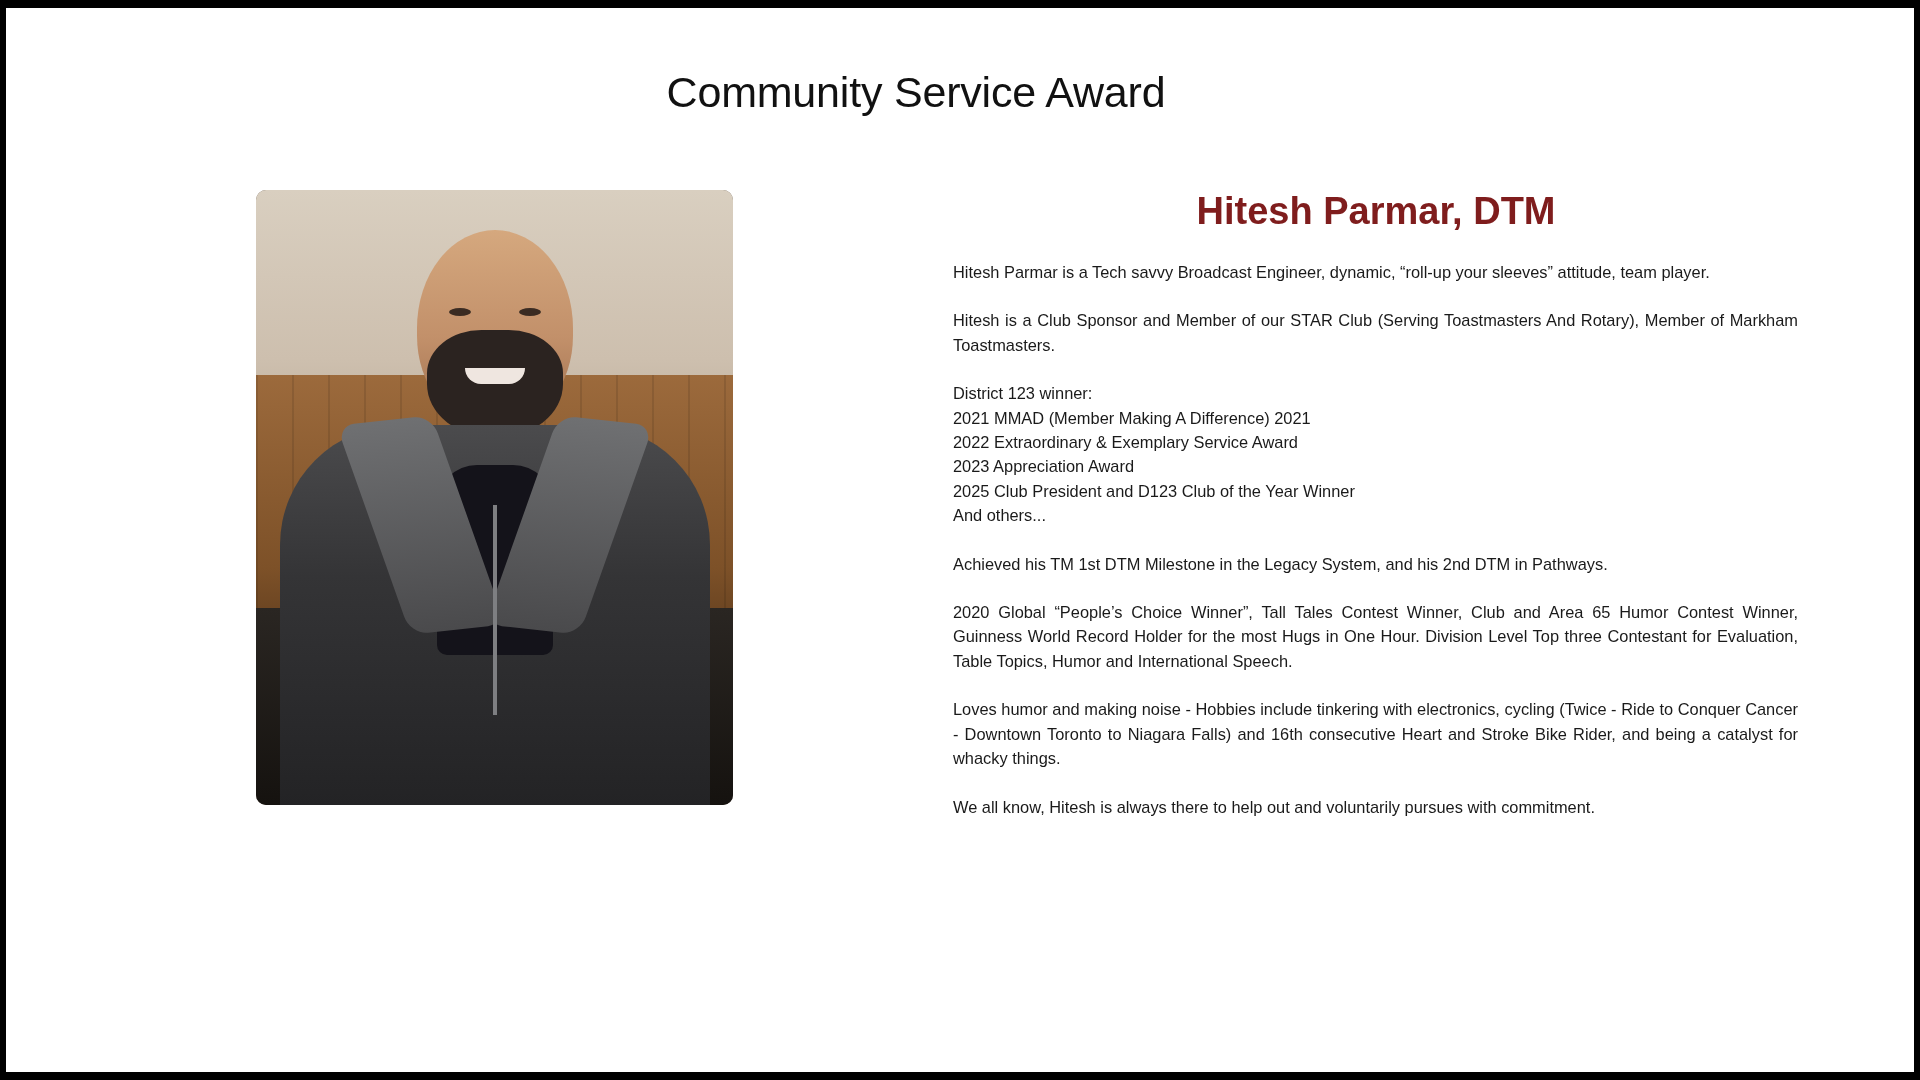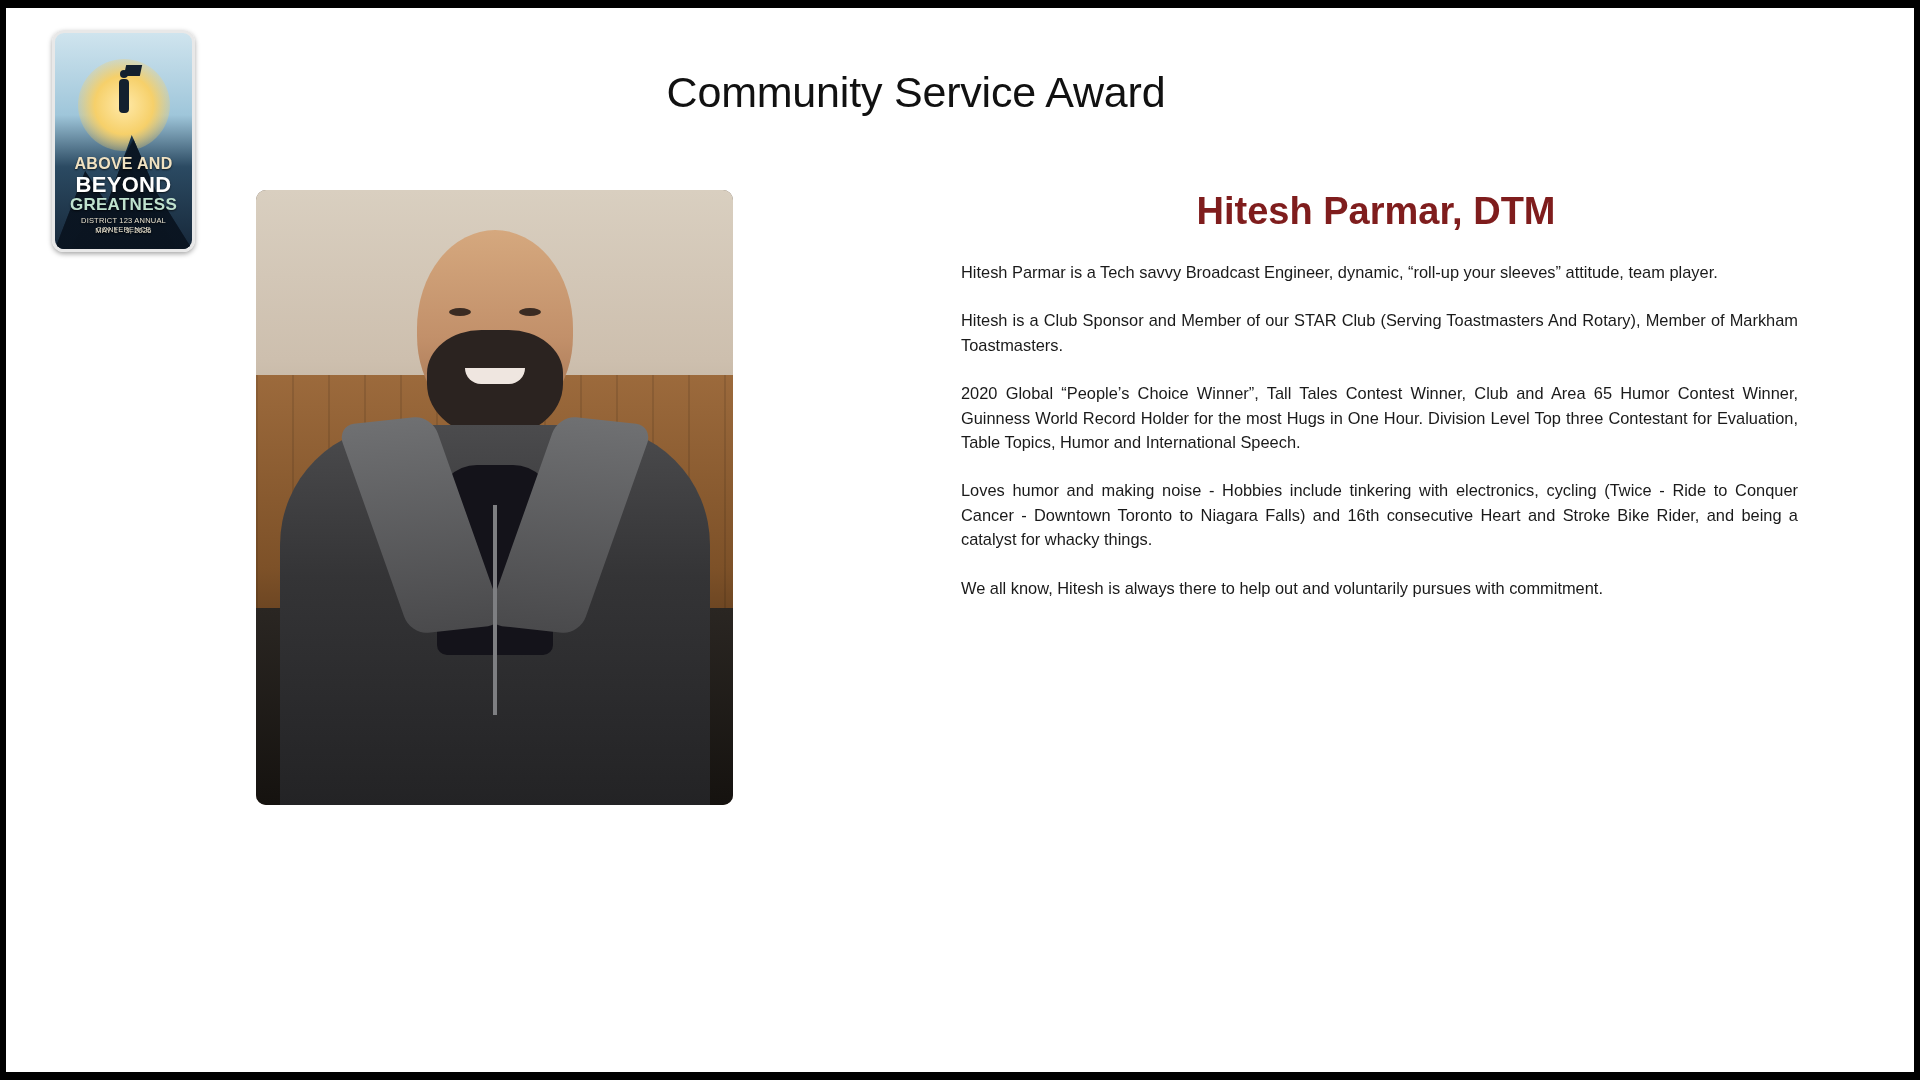--- a/index.html
+++ b/index.html
@@ -247,39 +247,29 @@
   .bio-body {
     position: absolute;
     left: 947px;
     top: 252px;
     width: 845px;
     font-size: 16.4px;
     line-height: 24.4px;
     color: #1a1a1a;
     text-align: justify;
   }
-  .bio-body p { margin: 0 0 24px 8px; }
+  .bio-body p { margin: 0 0 24px 0; }
   .bio-body p.nojustify { text-align: left; }
   .bio-body p:last-child { margin-bottom: 0; }
 </style>
 </head>
 <body>
 
 <div class="slide">
 
-  <div class="logo-badge">
-    <div class="logo-sun"></div>
-    <div class="logo-mountain"></div>
-    <div class="logo-figure"></div>
-    <div class="logo-text logo-line1">ABOVE AND</div>
-    <div class="logo-text logo-line2">BEYOND</div>
-    <div class="logo-text logo-line3">GREATNESS</div>
-    <div class="logo-text logo-line4">DISTRICT 123 ANNUAL CONFERENCE</div>
-    <div class="logo-text logo-line5">MAY 1 - 3, 2026</div>
-  </div>
 
   <div class="title">Community Service Award</div>
 
   <div class="portrait">
     <div class="p-wall"></div>
     <div class="p-wood"></div>
     <div class="p-dark"></div>
     <div class="p-head"></div>
     <div class="p-beard"></div>
     <div class="p-eyes"></div>
@@ -290,19 +280,26 @@
       <div class="p-collarR"></div>
       <div class="p-zip"></div>
     </div>
   </div>
 
   <div class="bio-name">Hitesh Parmar, DTM</div>
 
   <div class="bio-body">
     <p>Hitesh Parmar is a Tech savvy Broadcast Engineer, dynamic, “roll-up your sleeves” attitude, team player.</p>
     <p>Hitesh is a Club Sponsor and Member of our STAR Club (Serving Toastmasters And Rotary), Member of Markham Toastmasters.</p>
+    <p class="nojustify" style="white-space: pre-line;">District 123 winner:
+2021 MMAD (Member Making A Difference) 2021
+2022 Extraordinary &amp; Exemplary Service Award
+2023 Appreciation Award
+2025 Club President and D123 Club of the Year Winner
+And others...</p>
+    <p class="nojustify">Achieved his TM 1st DTM Milestone in the Legacy System, and his 2nd DTM in Pathways.</p>
     <p>2020 Global “People’s Choice Winner”, Tall Tales Contest Winner, Club and Area 65 Humor Contest Winner, Guinness World Record Holder for the most Hugs in One Hour.
 Division Level Top three Contestant for Evaluation, Table Topics, Humor and International Speech.</p>
     <p>Loves humor and making noise - Hobbies include tinkering with electronics, cycling (Twice - Ride to Conquer Cancer - Downtown Toronto to Niagara Falls) and 16th consecutive Heart and Stroke Bike Rider, and being a catalyst for whacky things.</p>
     <p class="nojustify">We all know, Hitesh is always there to help out and voluntarily pursues with commitment.</p>
   </div>
 
 </div>
 
 </body></html>

